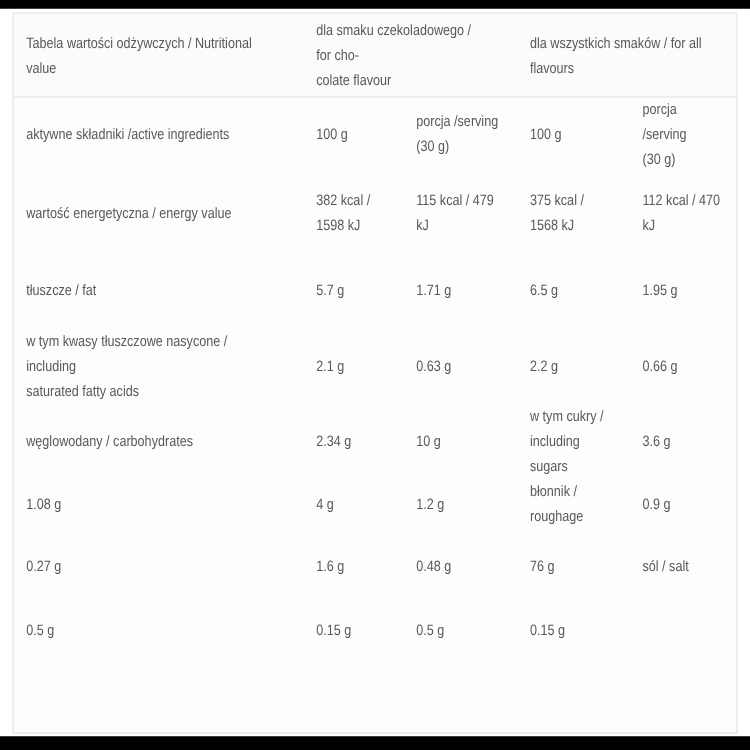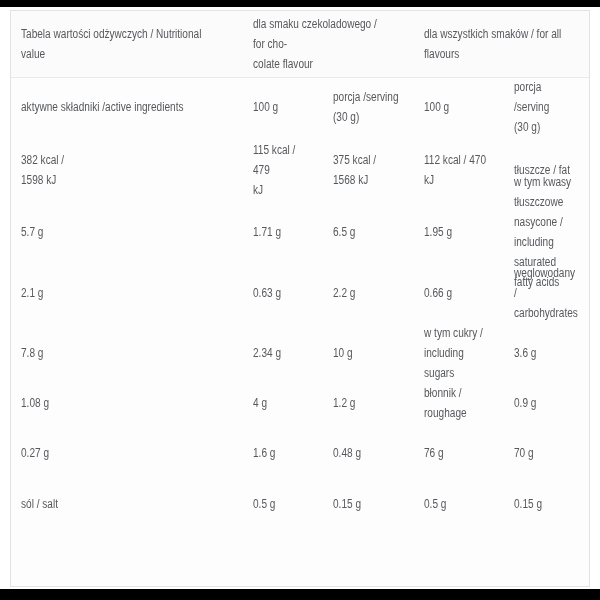--- a/index.html
+++ b/index.html
@@ -94,20 +94,23 @@
       </div>
     <div class="cell">
         <span class="t">100 g</span>
       </div>
     <div class="cell">
         <span class="t">porcja /serving
 (30 g)</span>
       </div>
 
     <div class="cell">
+        <span class="t">wartość energetyczna / energy value</span>
+      </div>
+    <div class="cell">
         <span class="t">382 kcal /
 1598 kJ</span>
       </div>
     <div class="cell">
         <span class="t">115 kcal / 479
 kJ</span>
       </div>
     <div class="cell">
         <span class="t">375 kcal /
 1568 kJ</span>
@@ -146,23 +149,20 @@
         <span class="t">2.2 g</span>
       </div>
     <div class="cell">
         <span class="t">0.66 g</span>
       </div>
 
     <div class="cell">
         <span class="t">węglowodany / carbohydrates</span>
       </div>
     <div class="cell">
-        <span class="t">7.8 g</span>
-      </div>
-    <div class="cell">
         <span class="t">2.34 g</span>
       </div>
     <div class="cell">
         <span class="t">10 g</span>
       </div>
 
     <div class="cell">
         <span class="t">w tym cukry / including sugars</span>
       </div>
     <div class="cell">
@@ -189,23 +189,20 @@
       </div>
     <div class="cell">
         <span class="t">1.6 g</span>
       </div>
     <div class="cell">
         <span class="t">0.48 g</span>
       </div>
 
     <div class="cell">
         <span class="t">76 g</span>
-      </div>
-    <div class="cell">
-        <span class="t">70 g</span>
       </div>
 
     <div class="cell">
         <span class="t">sól / salt</span>
       </div>
     <div class="cell">
         <span class="t">0.5 g</span>
       </div>
     <div class="cell">
         <span class="t">0.15 g</span>

